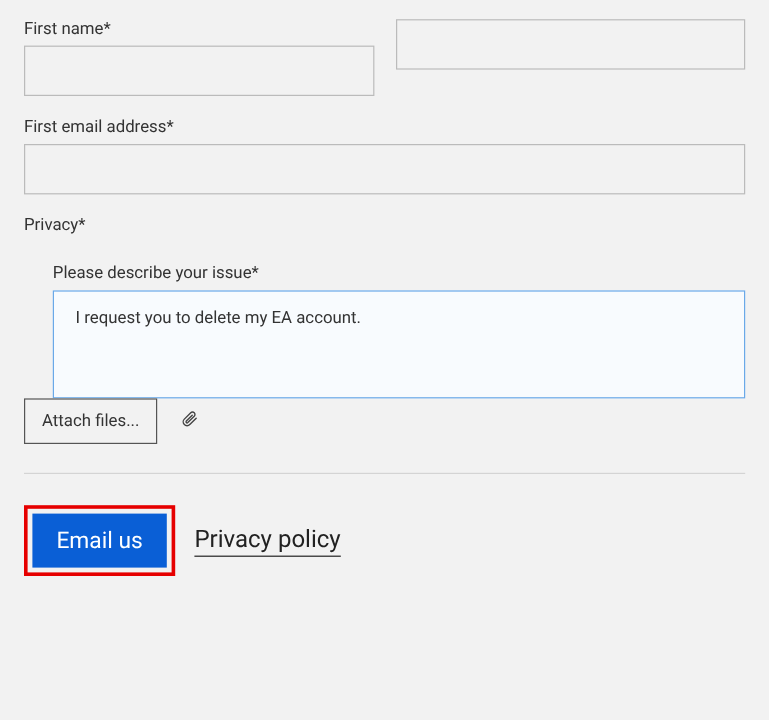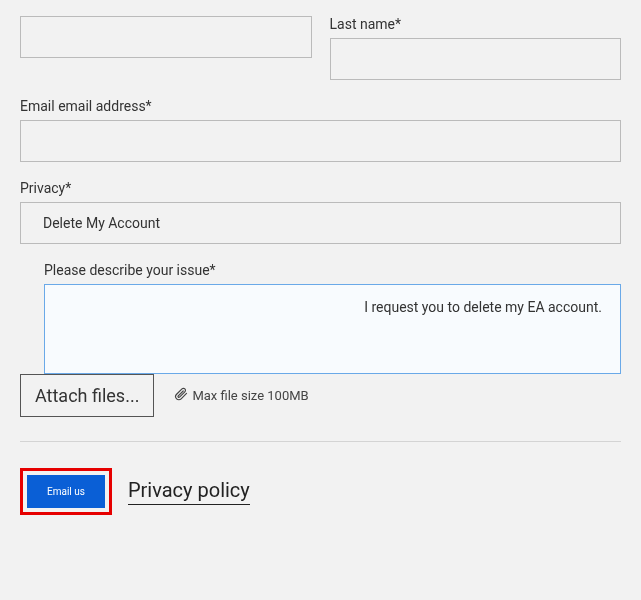--- a/index.html
+++ b/index.html
@@ -52,40 +52,39 @@
       align-items: center;
       cursor: pointer;
     }
     textarea {
       height: 90px;
       padding: 14px 18px;
       resize: none;
       border: 1px solid #6aa9e8;
       background: #f8fbfe;
       outline: none;
-      text-align: right;
     }
     .char-count {
       text-align: right;
       font-size: 12px;
       color: #666;
       margin-top: 4px;
       margin-bottom: 14px;
     }
     .attach-row {
       display: flex;
       align-items: center;
       gap: 20px;
       margin-bottom: 24px;
     }
     .attach-btn {
       background: #f2f2f2;
       border: 1px solid #555;
       padding: 10px 14px;
-      font-size: 18px;
+      font-size: 14px;
       color: #333;
       cursor: pointer;
       font-family: inherit;
     }
     .file-hint {
       font-size: 13px;
       color: #444;
       display: flex;
       align-items: center;
       gap: 4px;
@@ -107,73 +106,69 @@
     .highlight-box {
       border: 3px solid #e60000;
       padding: 4px;
       display: inline-block;
     }
     .email-btn {
       background: #0a5fd6;
       color: #fff;
       border: none;
       padding: 11px 20px;
-      font-size: 10px;
+      font-size: 19px;
       cursor: pointer;
       font-family: inherit;
       text-align: right;
     }
     .privacy-link {
       font-size: 20px;
       color: #222;
       text-decoration: none;
       border-bottom: 1px solid #222;
       padding-bottom: 2px;
       cursor: pointer;
     }
   </style>
 </head>
 <body>
 
 <div class="form-row">
   <div class="form-group">
+    <label>First name*</label>
     <input type="text" value="" style="">
   </div>
   <div class="form-group">
-    <label>Last name*</label>
     <input type="text" value="" style="">
   </div>
 </div>
 
 <div class="form-group full">
-  <label>Email email address*</label>
+  <label>First email address*</label>
   <input type="text" value="" style="">
 </div>
 
 <div class="form-group full">
   <label>Privacy*</label>
-  <div class="select-box">
-    <span>Delete My Account</span>
-  </div>
 </div>
 
 <div class="form-group full" style="margin-bottom:0;padding-left:24px;">
   <label>Please describe your issue*</label>
   <textarea style="">I request you to delete my EA account.</textarea>
 </div>
 
 <div class="attach-row">
   <button class="attach-btn">Attach files...</button>
   <div class="file-hint">
     <span class="paperclip">
       <svg width="14" height="14" viewBox="0 0 24 24" fill="none" stroke="#444" stroke-width="2" stroke-linecap="round" stroke-linejoin="round">
           <path d="M21.44 11.05l-9.19 9.19a5.5 5.5 0 0 1-7.78-7.78l9.19-9.19a3.5 3.5 0 0 1 4.95 4.95l-9.19 9.19a1.5 1.5 0 0 1-2.12-2.12l8.49-8.49"></path>
         </svg>
     </span>
-    <span>Max file size 100MB</span>
   </div>
 </div>
 
 <hr class="divider">
 
 <div class="submit-row">
   <span class="highlight-box">
     <button class="email-btn">Email us</button>
   </span>
   <a class="privacy-link">Privacy policy</a>

